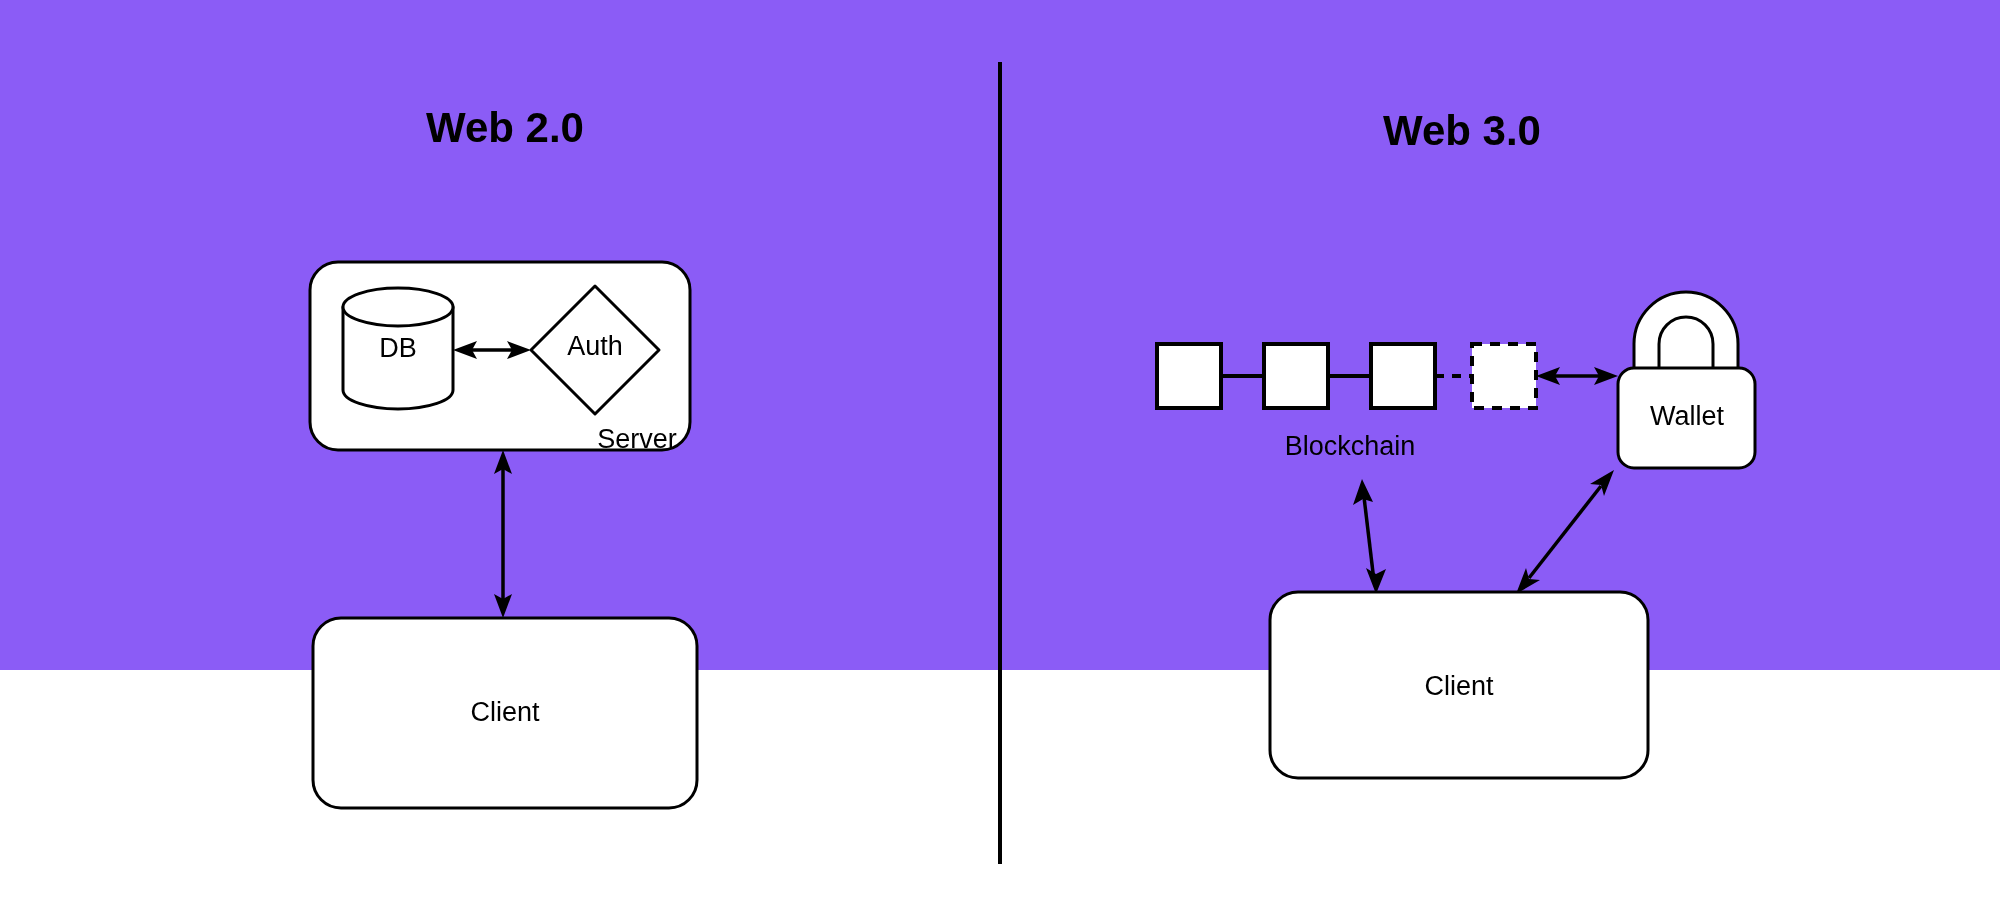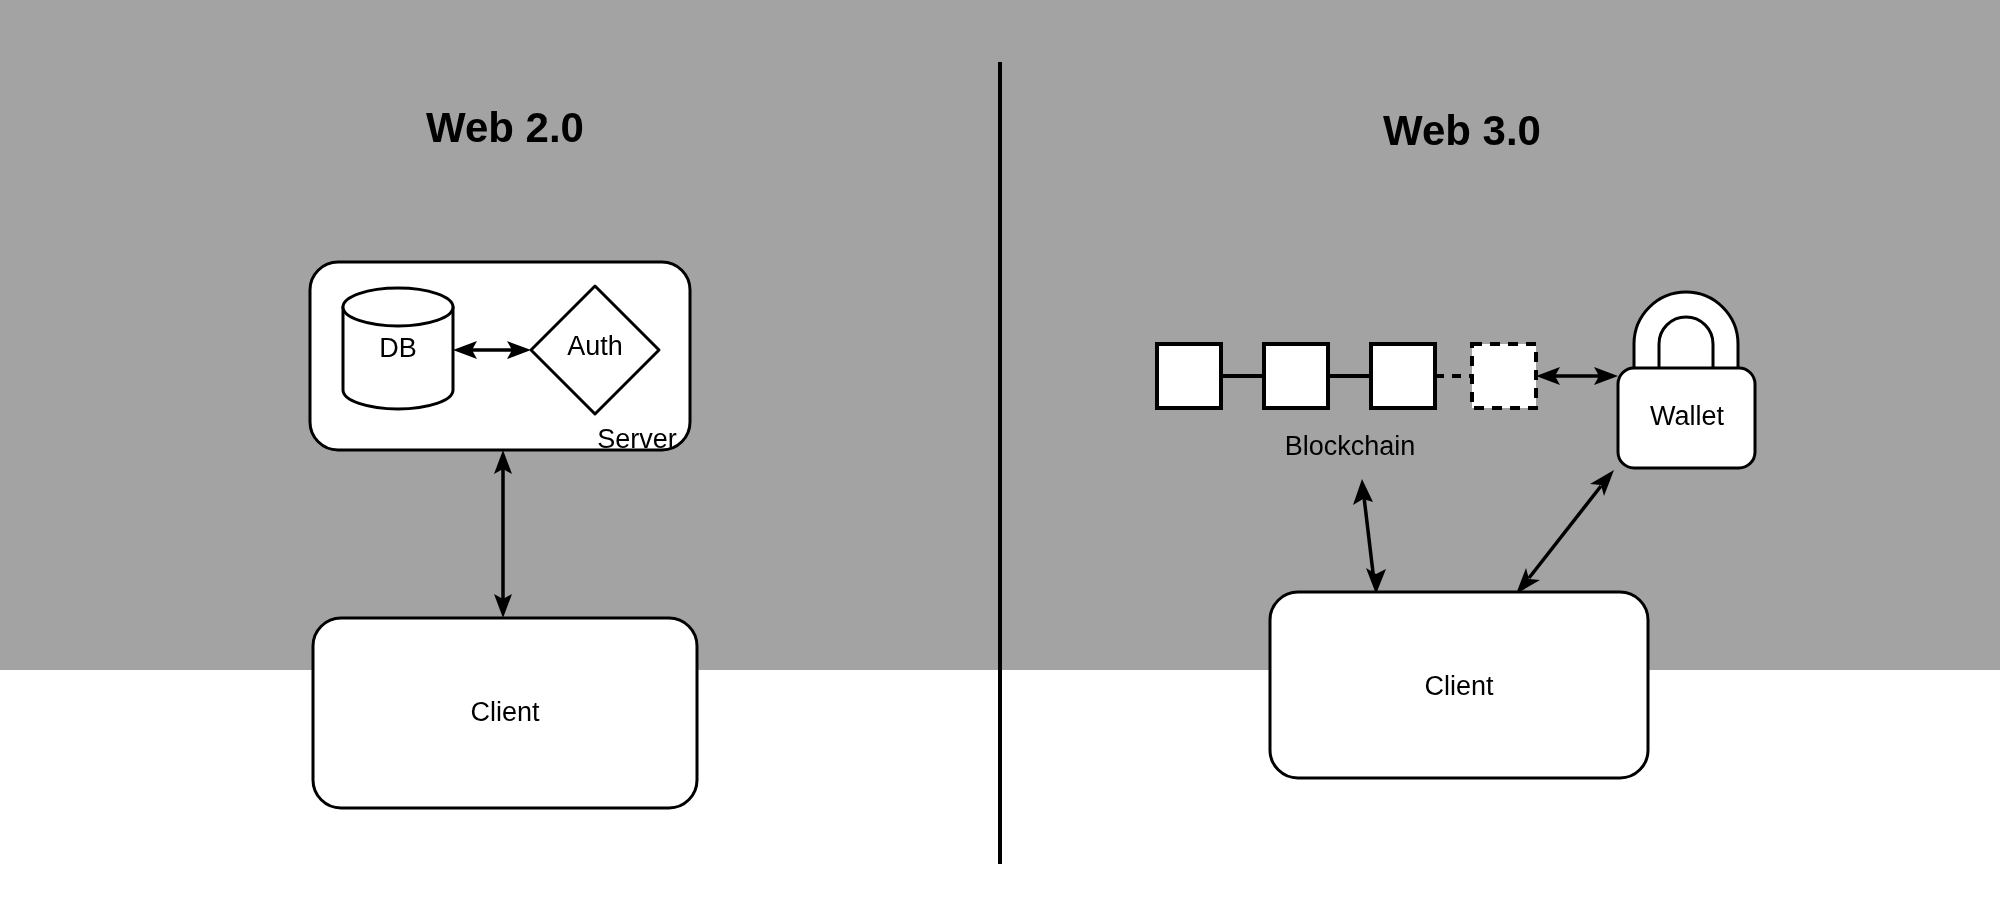--- a/index.html
+++ b/index.html
@@ -11,21 +11,21 @@
   body {
     font-family: "Liberation Sans", sans-serif;
     width: 2000px;
     height: 916px;
     overflow: hidden;
   }
   #canvas {
     position: relative;
     width: 2000px;
     height: 670px;
-    background: #a3a3a3;
+    background: #8b5cf6;
     text-align: right;
   }
   svg#diagram {
     position: absolute;
     left: 0;
     top: 0;
     width: 2000px;
     height: 916px;
     display: block;
   }

